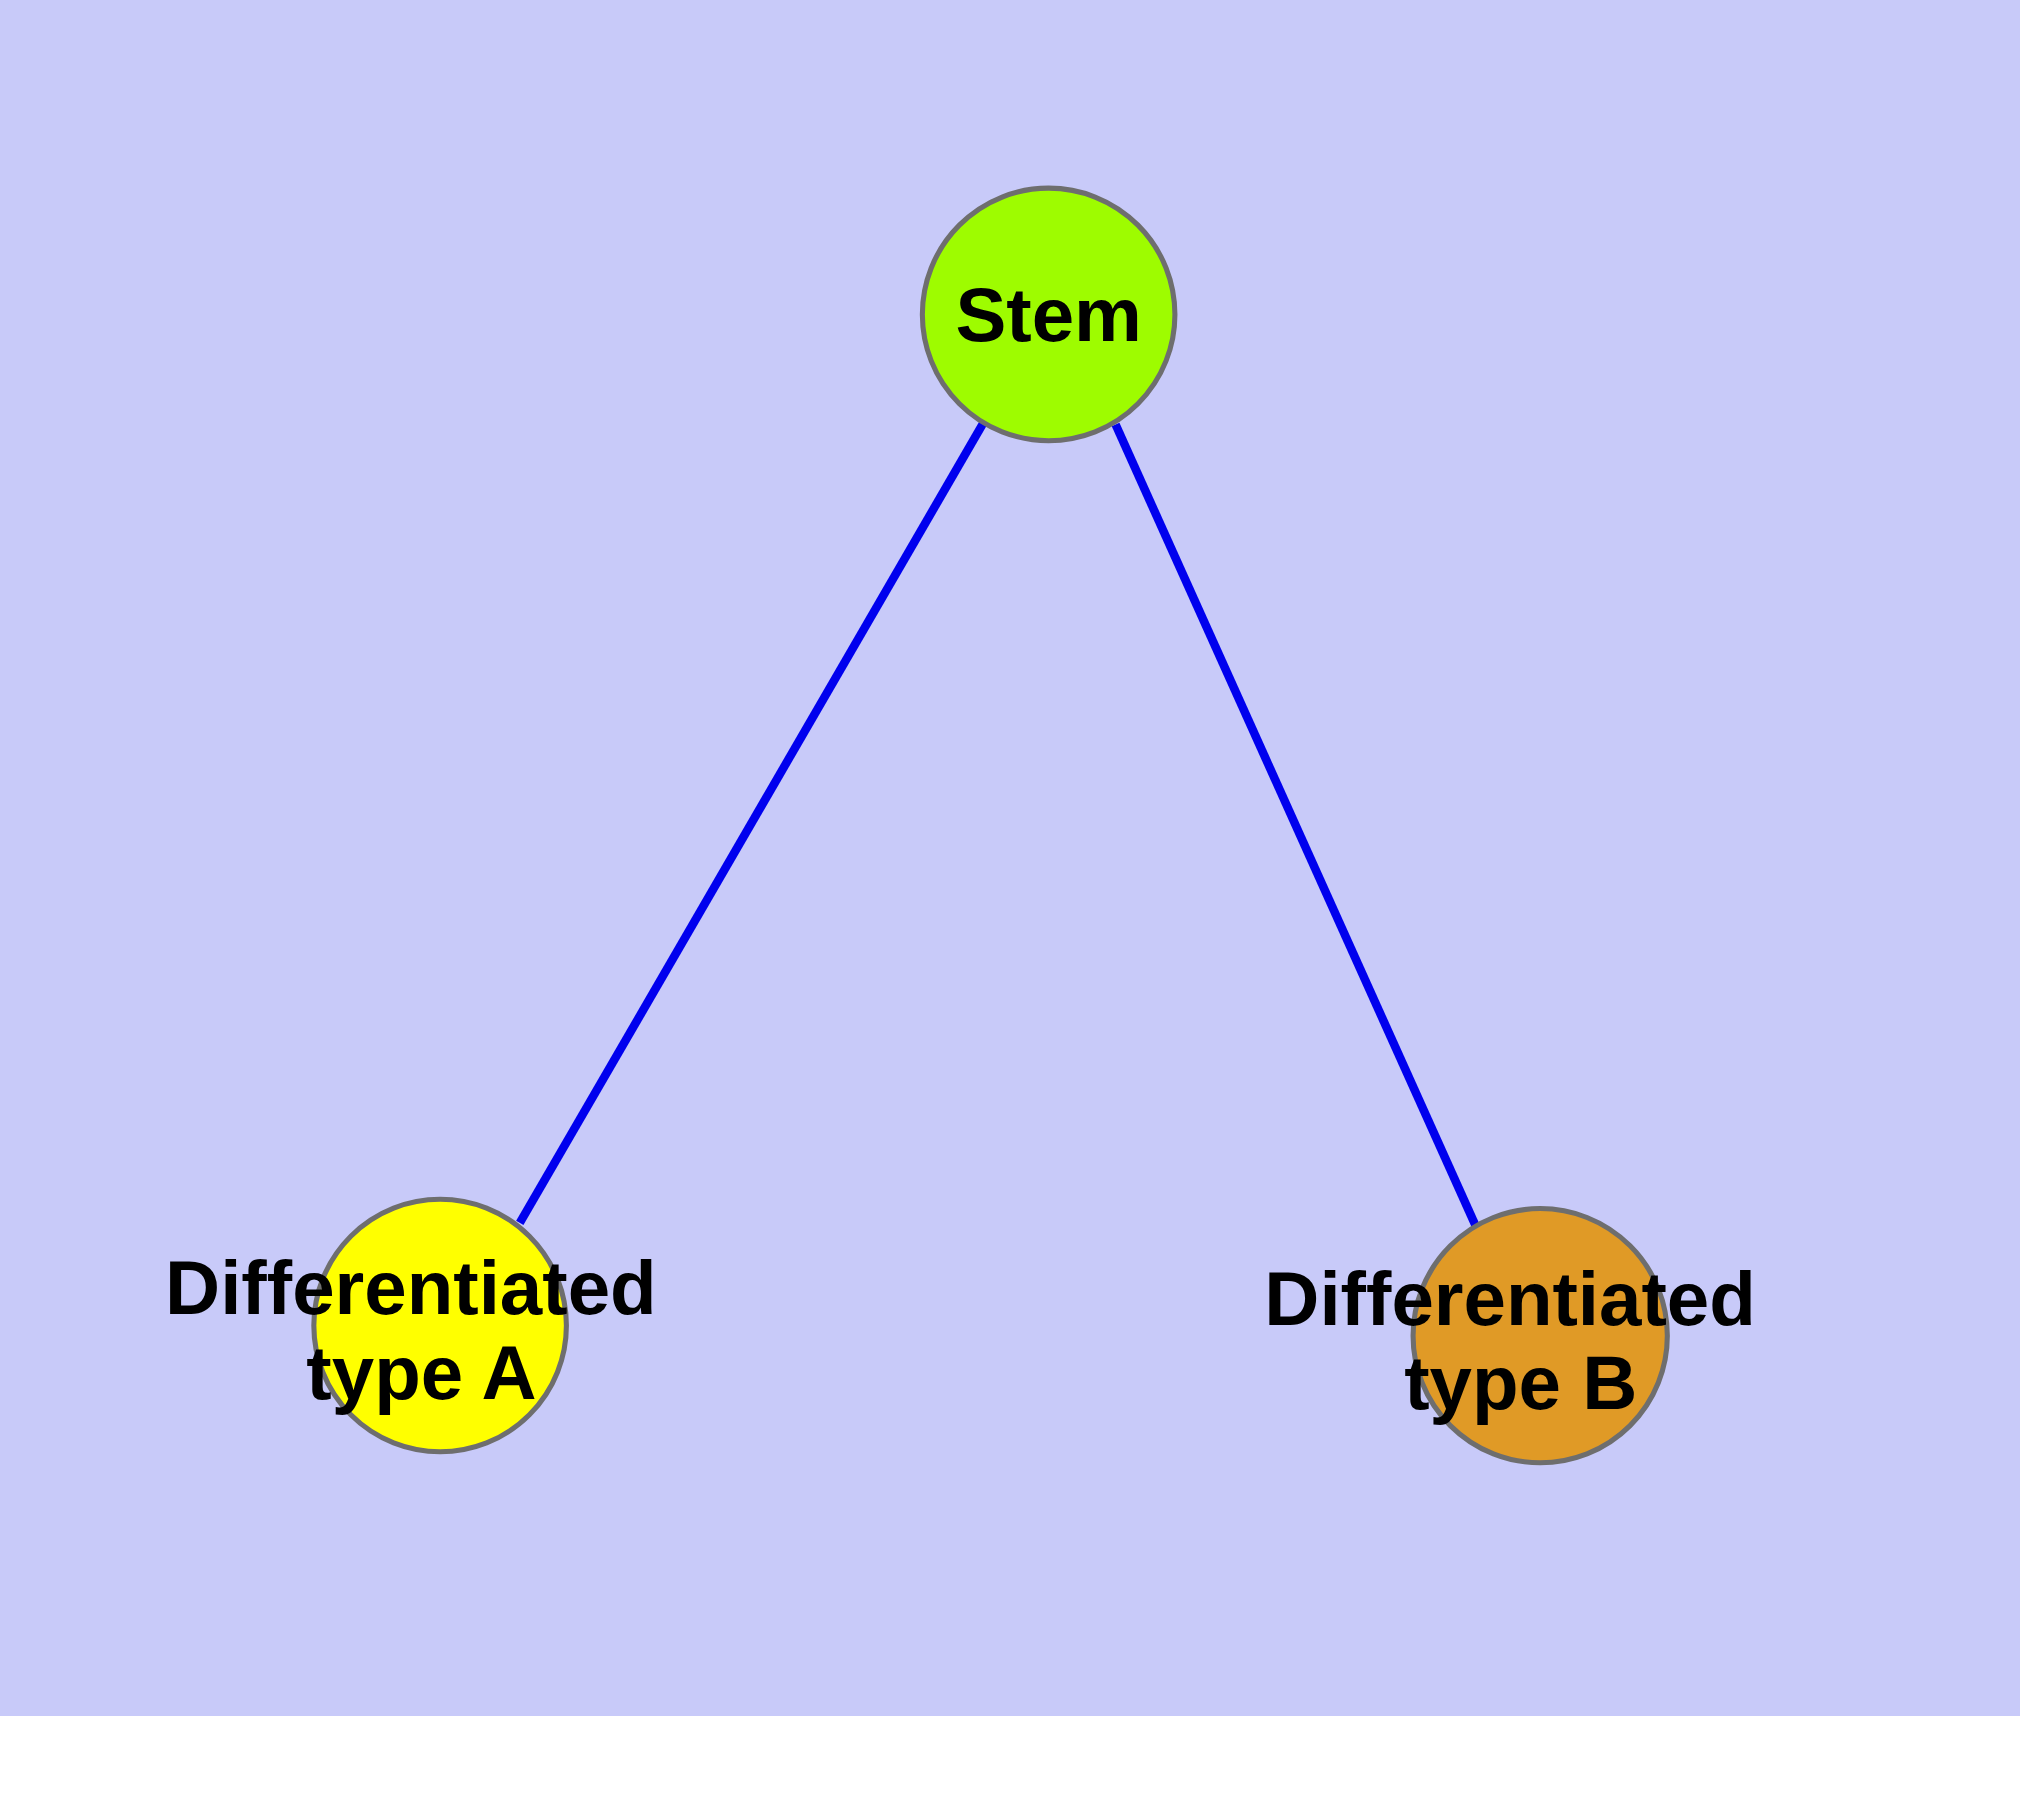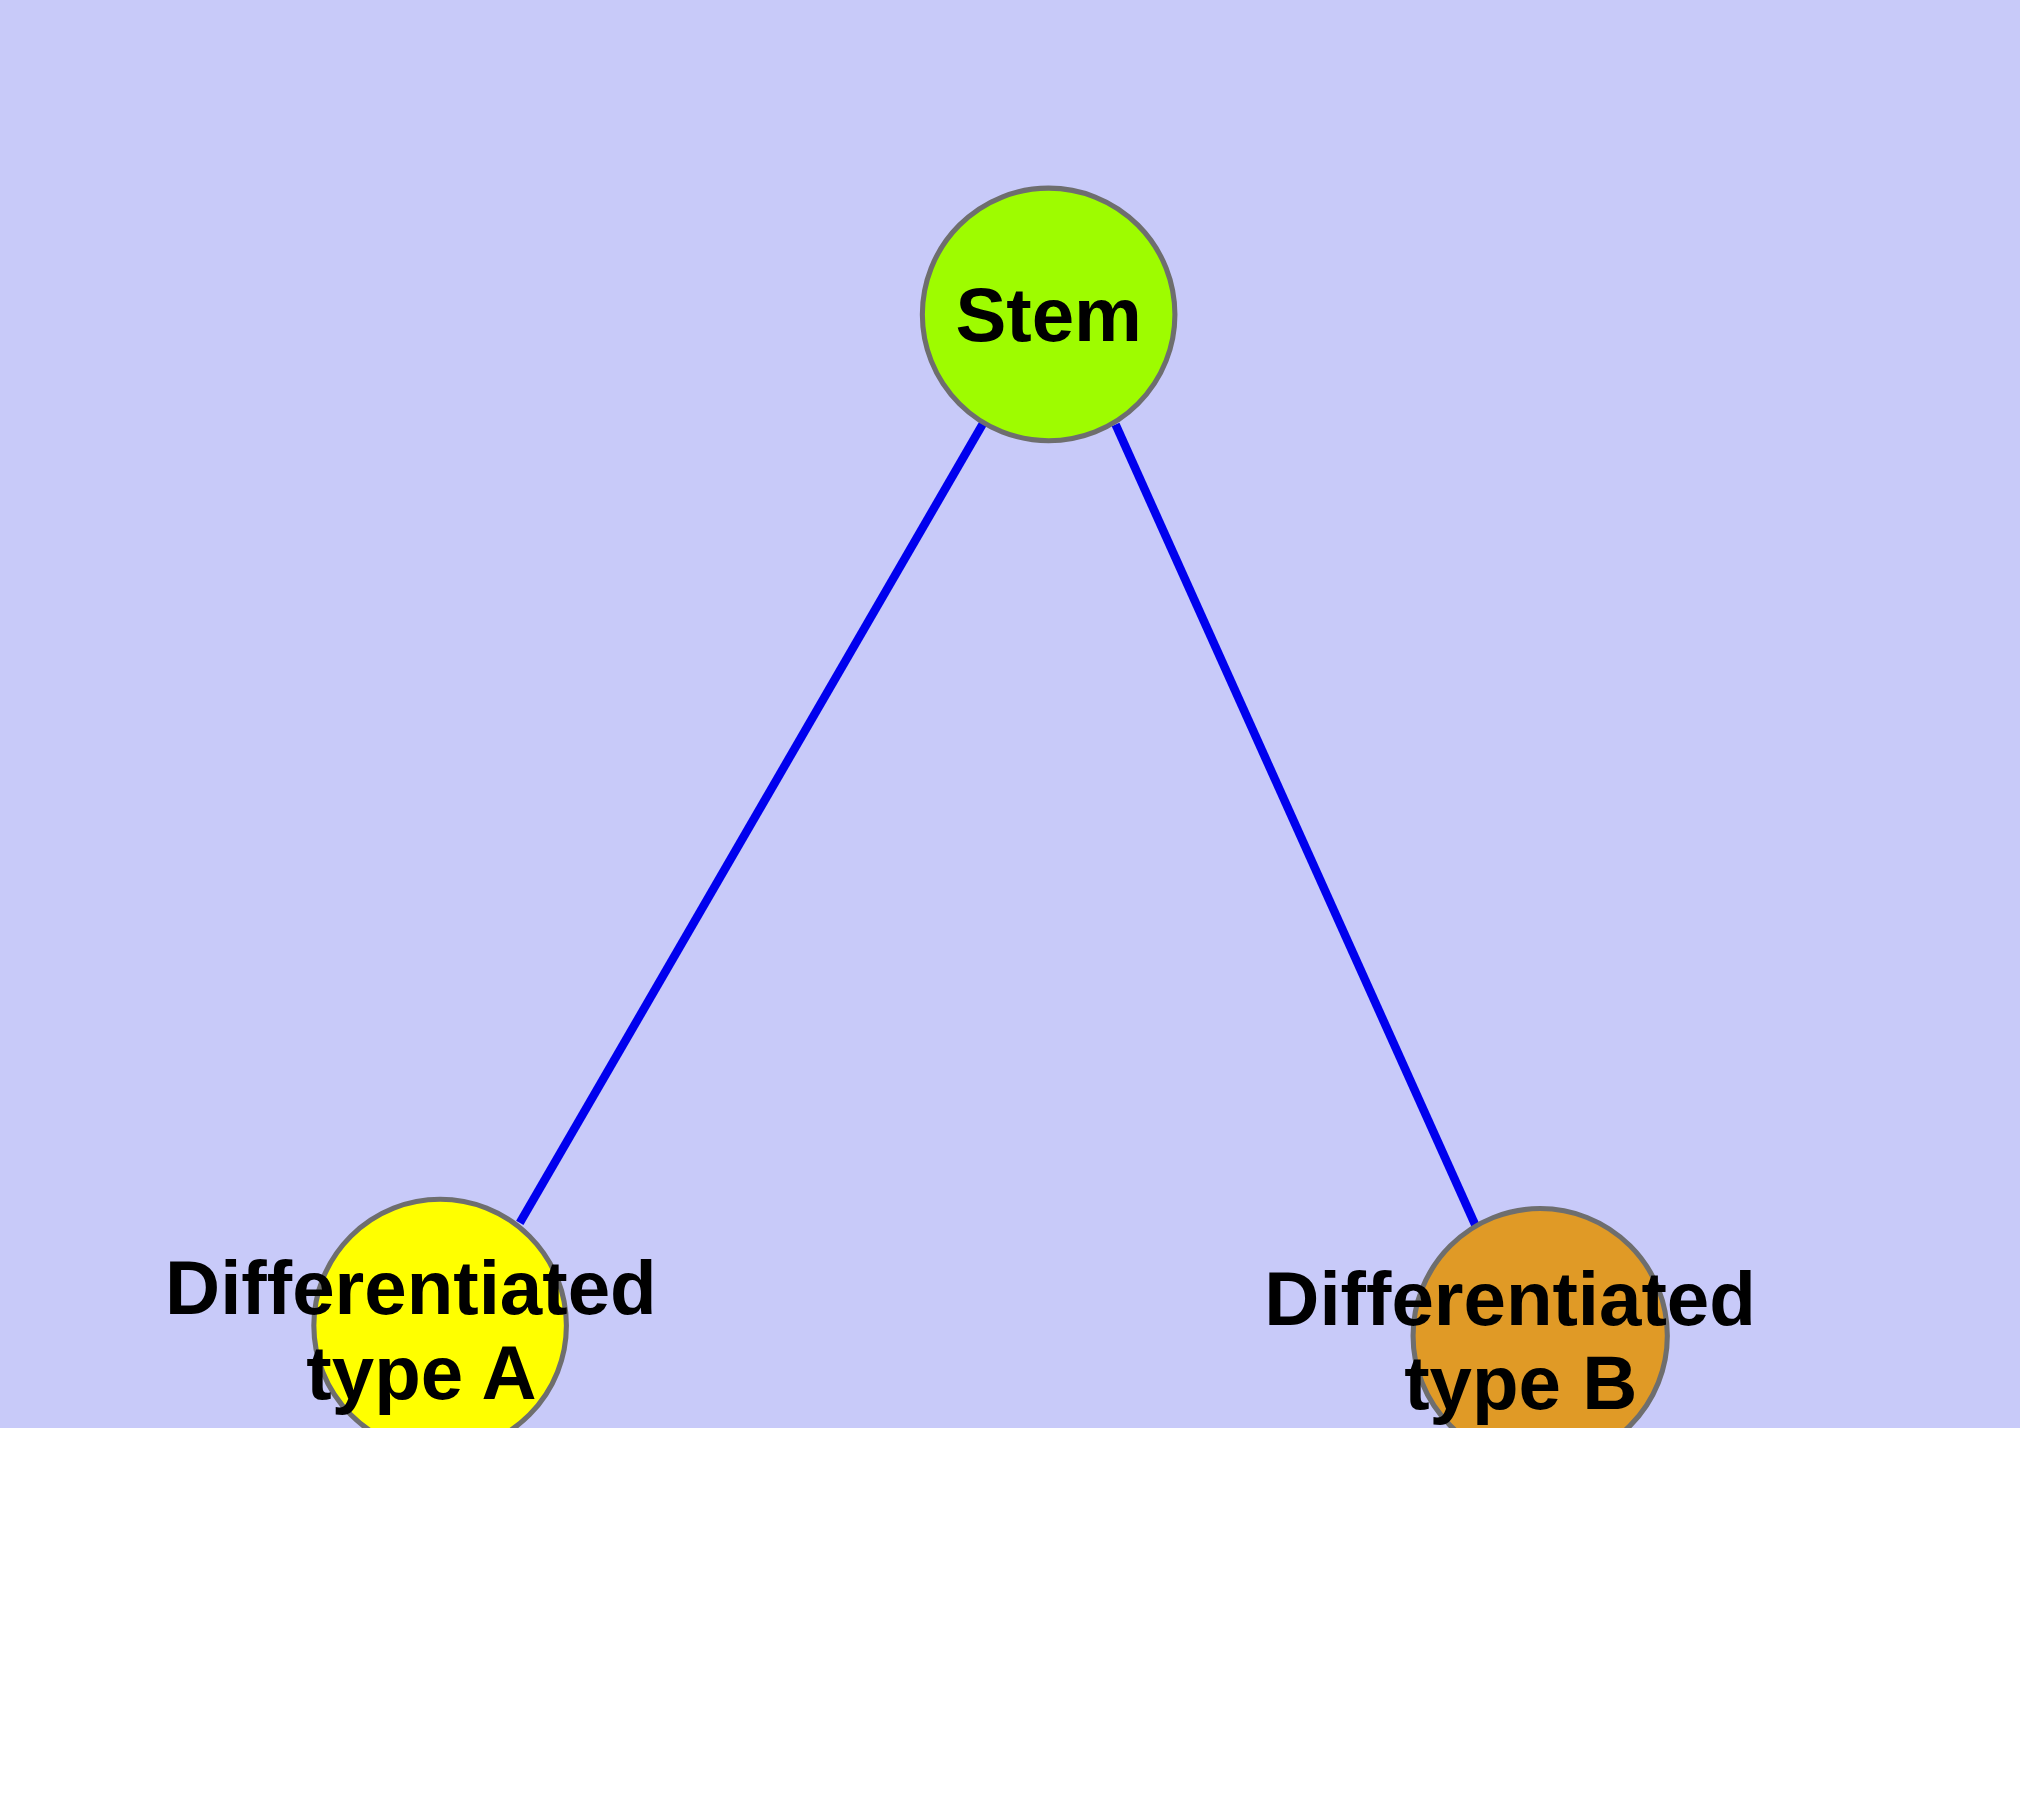--- a/index.html
+++ b/index.html
@@ -3,21 +3,21 @@
 <meta charset="utf-8">
 <style>
   html, body {
     margin: 0;
     padding: 0;
     background: #ffffff;
   }
   #canvas {
     position: relative;
     width: 2021px;
-    height: 1428px;
+    height: 1716px;
     background: #c8caf9;
     overflow: hidden;
     font-family: "Liberation Sans", sans-serif;
   }
   #graph-svg {
     position: absolute;
     left: 0;
     top: 0;
     width: 2021px;
     height: 1812px;

